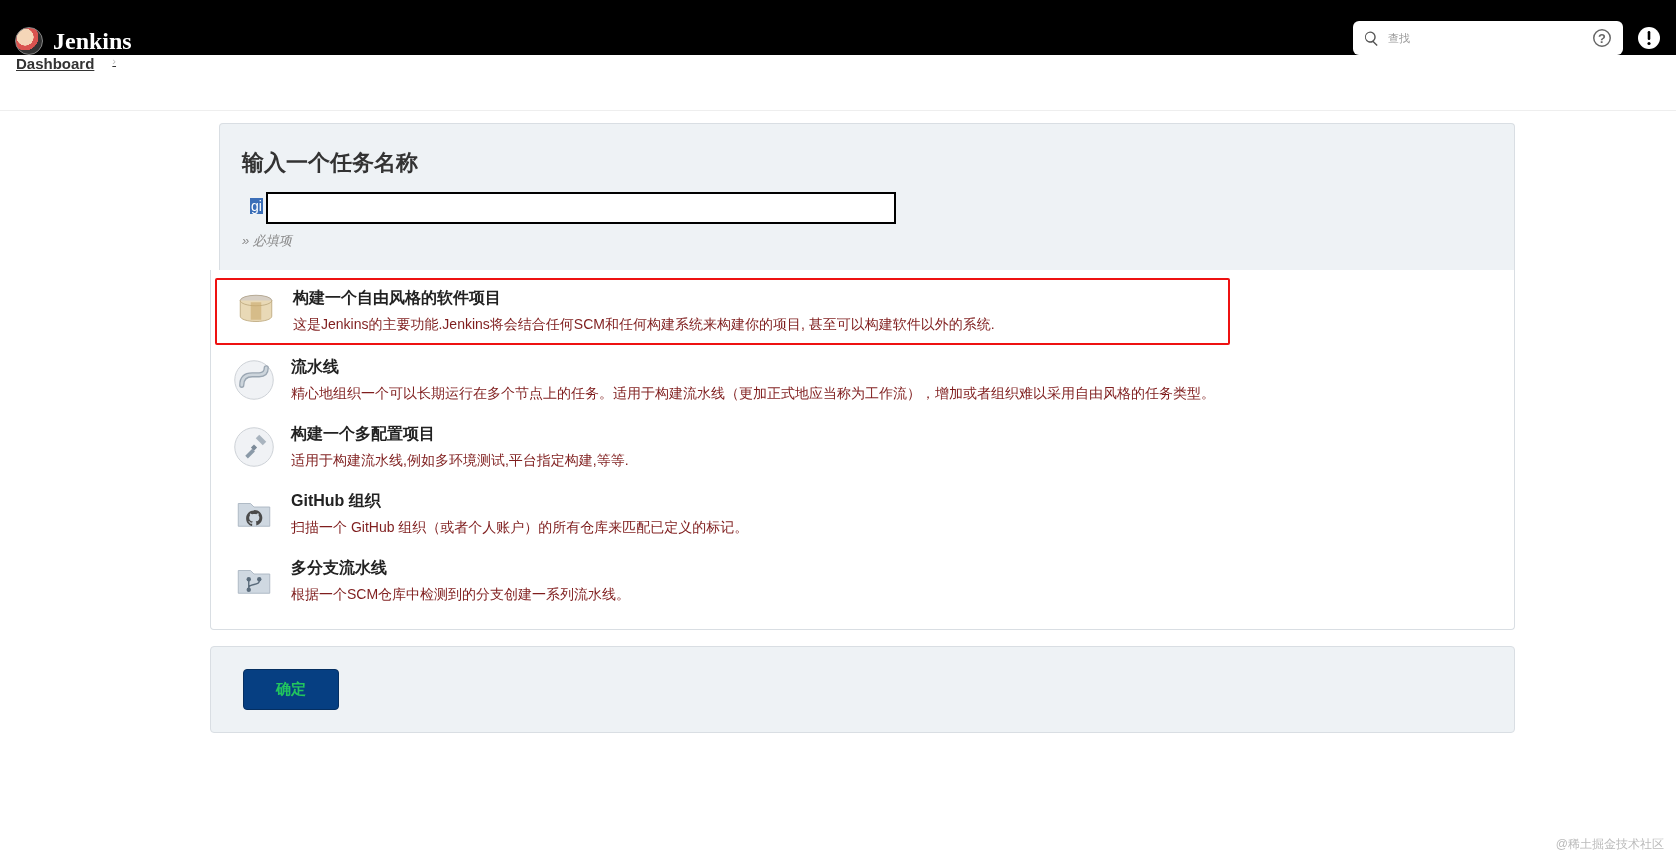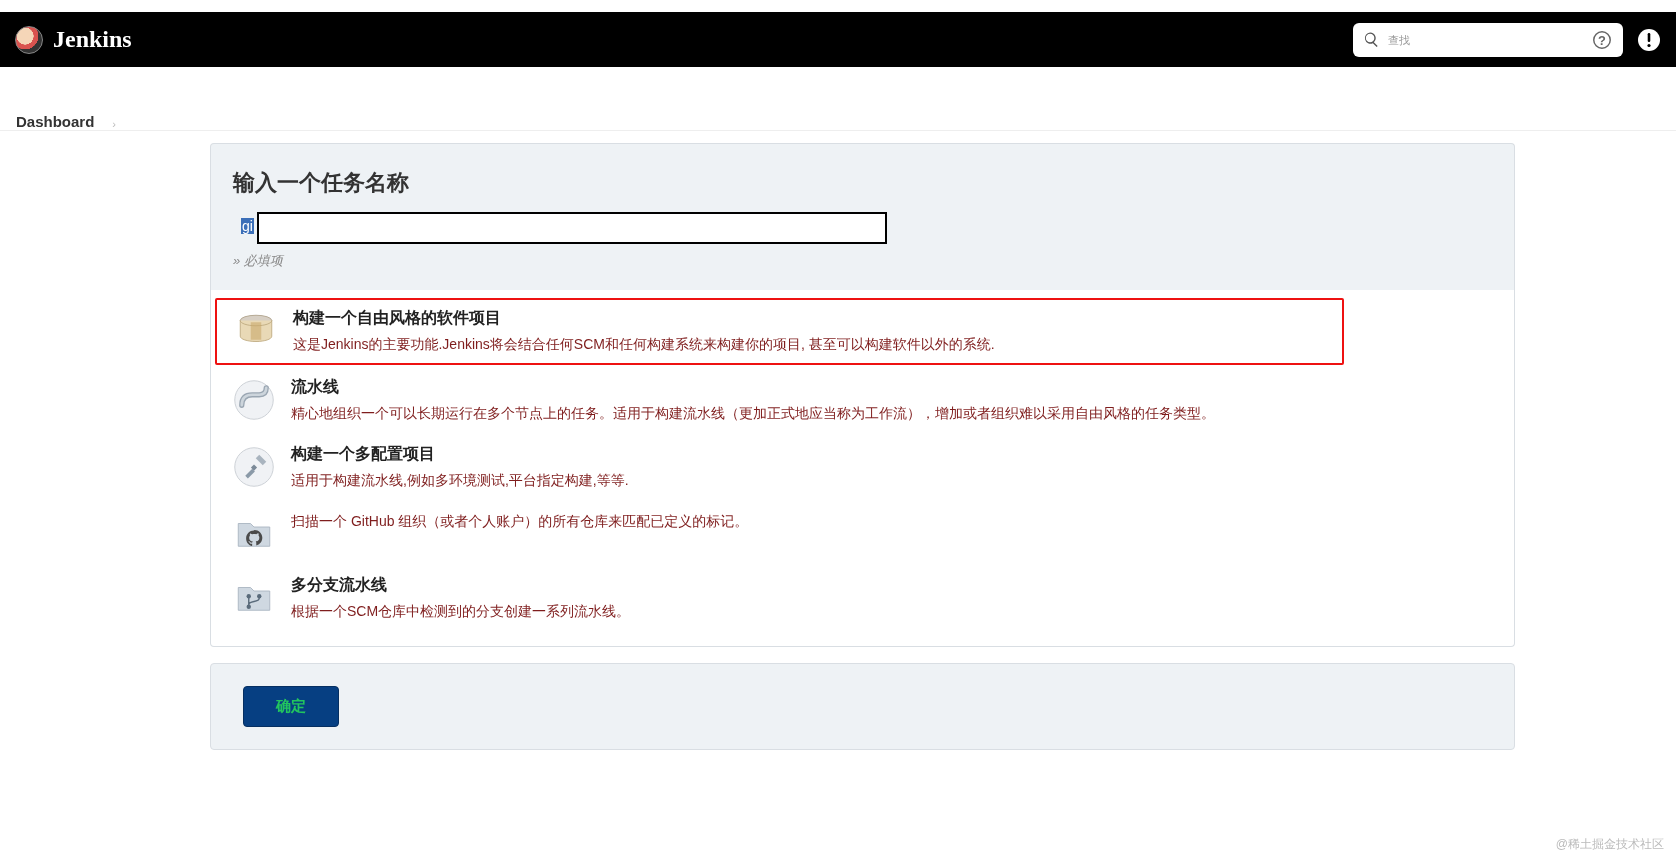--- a/index.html
+++ b/index.html
@@ -1,47 +1,47 @@
 <!DOCTYPE html>
 <html><head>
 <meta charset="utf-8">
 <style>
 * { box-sizing: border-box; margin: 0; padding: 0; }
 body { font-family: "Microsoft YaHei", Arial, sans-serif; font-size: 14px; color: #333; background: #fff; }
 
-.header { background: #000; height: 55px; display: flex; align-items: center; padding: 0 15px; justify-content: space-between; margin-top: 12px; }
+.header { background: #000; height: 55px; display: flex; align-items: flex-end; padding: 0 15px; justify-content: space-between; }
 .header-left { display: flex; align-items: center; gap: 10px; }
 .jenkins-logo { width: 28px; height: 28px; border-radius: 50%; background: radial-gradient(circle at 35% 35%, #f5d6b8 35%, #d9534f 36% 55%, #333 56%); border: 1px solid #888; }
 .jenkins-title { color: #fff; font-size: 24px; font-weight: bold; font-family: Georgia, serif; }
 .header-right { display: flex; align-items: center; gap: 14px; }
 .search-box { display: flex; align-items: center; background: #fff; border-radius: 6px; height: 34px; width: 270px; padding: 0 10px; }
 .search-icon { width: 17px; height: 17px; fill: #555; margin-right: 8px; }
 .search-input { border: none; outline: none; flex: 1; font-size: 11px; color: #333; }
 .search-input::placeholder { color: #999; }
 .help-icon { width: 22px; height: 22px; }
 .help-icon circle.outer { fill: none; stroke: #666; stroke-width: 1.6; }
 .help-icon text { fill: #666; font-size: 14px; font-weight: bold; }
 .alert-icon { width: 24px; height: 24px; }
 
-.breadcrumbs { height: 64px; display: flex; align-items: flex-end; padding: 0 16px; border-bottom: 1px solid #eee; }
+.breadcrumbs { height: 56px; display: flex; align-items: flex-start; padding: 0 16px; border-bottom: 1px solid #eee; text-decoration: underline; }
 .breadcrumb-link { color: #333; font-weight: 600; font-size: 15px; text-decoration: none; margin-right: 18px; }
 .breadcrumb-chevron { color: #bbb; font-size: 11px; }
 
 .page-body { padding: 12px 0 0 0; }
 .main-panel { max-width: 1305px; margin-left: 210px; }
 
-.section-top { background: #eef2f5; border: 1px solid #d9dee3; border-bottom: none; border-radius: 4px 4px 0 0; padding: 24px 22px 20px 22px; }
+.section-top { background: #eef2f5; border: 1px solid #d9dee3; border-bottom: none; border-radius: 4px 4px 0 0; padding: 24px 22px 20px 22px; margin-left: 9px; }
 .section-title { font-size: 22px; font-weight: 700; margin-bottom: 14px; }
 .name-input { width: 630px; height: 32px; border: 2px solid #000; padding: 0 8px; font-size: 14px; outline: none; }
 .name-input-content { background: #3b6fb8; color: #fff; padding: 0 1px; }
 .required-note { margin-top: 8px; color: #888; font-style: italic; font-size: 13px; }
 
 .types-panel { border: 1px solid #d9dee3; border-top: none; border-radius: 0 0 4px 4px; background: #fff; padding: 6px 0 14px 0; }
 .type-item { display: flex; align-items: flex-start; padding: 10px 22px; gap: 16px; cursor: pointer; }
-.type-item.highlighted { border: 2px solid #e11; border-radius: 2px; margin: 2px 4px; width: 1129px; padding: 8px 18px; background: #fff; }
+.type-item.highlighted { border: 2px solid #e11; border-radius: 2px; margin: 2px 4px; width: 1015px; padding: 8px 18px; background: #fff; }
 .type-icon { width: 42px; height: 42px; flex-shrink: 0; margin-top: 2px; }
 .type-text { flex: 1; }
 .type-title { font-size: 16px; font-weight: 700; margin-bottom: 5px; color: #222; }
 .type-desc { font-size: 14px; color: #7f1d1d; line-height: 1.5; }
 
 .bottom-bar { background: #eef2f5; border: 1px solid #d9dee3; border-radius: 4px; padding: 22px 32px; margin-top: 16px; }
 .ok-button { background: #063f82; color: #22c55e; border: 1px solid #052f61; border-radius: 4px; padding: 10px 32px; font-size: 15px; font-weight: 600; cursor: pointer; }
 
 .watermark { position: fixed; right: 12px; bottom: 6px; color: #bbb; font-size: 12px; }
 </style>
@@ -129,20 +129,21 @@
         </div>
       </div>
 
 
       <div class="type-item">
         <svg class="type-icon" viewBox="0 0 48 48">
             <path d="M6 12h14l4 4h18v22H6z" fill="#cfd8e1" stroke="#a8b4c0"></path>
             <path d="M24 20c-5 0-9 4-9 9 0 4 2.6 7.4 6.2 8.6.5.1.7-.2.7-.5v-2c-2.5.5-3-1.2-3-1.2-.4-1-1-1.3-1-1.3-.8-.6.1-.6.1-.6.9.1 1.4.9 1.4.9.8 1.4 2.1 1 2.6.8.1-.6.3-1 .6-1.2-2-.2-4.1-1-4.1-4.5 0-1 .4-1.8.9-2.4-.1-.2-.4-1.1.1-2.3 0 0 .8-.2 2.5.9.7-.2 1.5-.3 2.3-.3s1.6.1 2.3.3c1.7-1.2 2.5-.9 2.5-.9.5 1.2.2 2.1.1 2.3.6.6.9 1.4.9 2.4 0 3.5-2.1 4.3-4.1 4.5.3.3.6.8.6 1.6v2.4c0 .3.2.6.7.5 3.6-1.2 6.2-4.6 6.2-8.6 0-5-4-9-9-9z" fill="#4a4a4a"></path>
           </svg>
         <div class="type-text">
+          <div class="type-title">GitHub 组织</div>
           <div class="type-desc">扫描一个 GitHub 组织（或者个人账户）的所有仓库来匹配已定义的标记。</div>
         </div>
       </div>
 
       <div class="type-item">
         <svg class="type-icon" viewBox="0 0 48 48">
             <path d="M6 12h14l4 4h18v22H6z" fill="#cfd8e1" stroke="#a8b4c0"></path>
             <circle cx="18" cy="22" r="2.5" fill="#5a6b7b"></circle>
             <circle cx="30" cy="22" r="2.5" fill="#5a6b7b"></circle>
             <circle cx="18" cy="34" r="2.5" fill="#5a6b7b"></circle>

